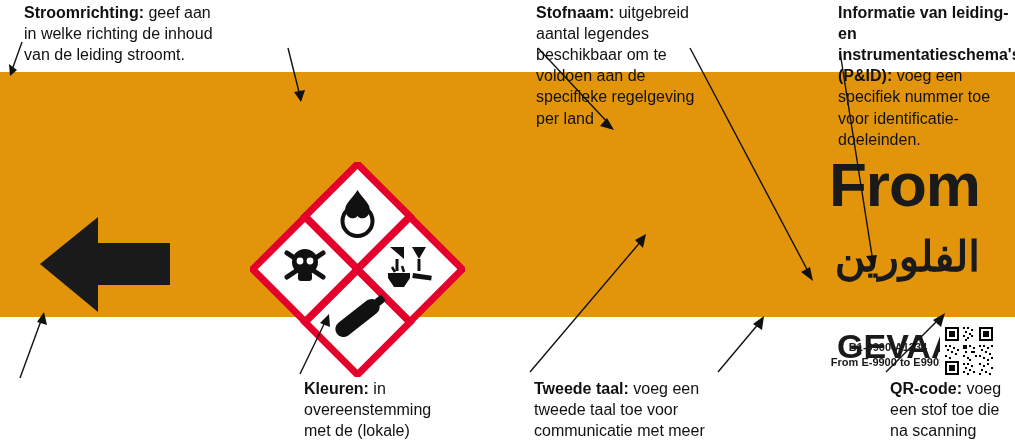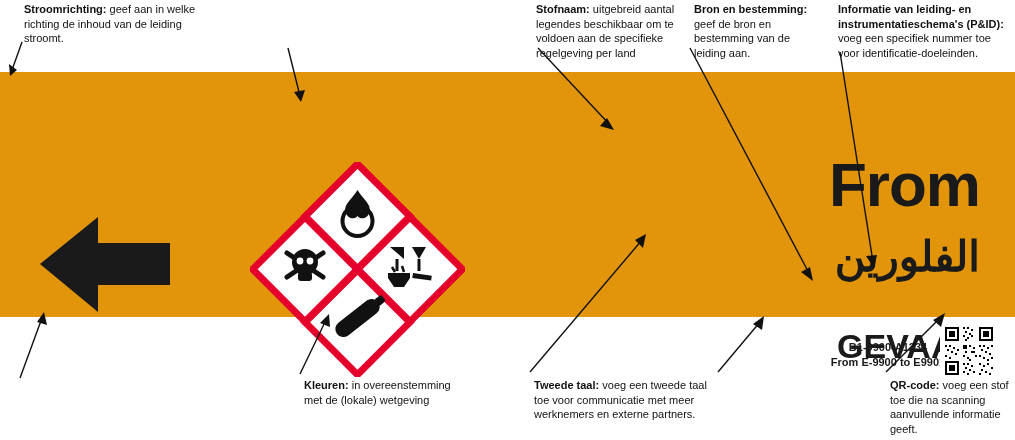--- a/index.html
+++ b/index.html
@@ -86,21 +86,21 @@
     width:58px; height:58px;
     background:#ffffff;
     padding:3px;
     box-sizing:border-box;
   }
   .qr svg{display:block;}
 
   
   .callout{
     position:absolute;
-    font-size:11px;
+    font-size:16px;
     line-height:1.32;
     color:#111111;
   }
   .callout .ttl{font-weight:bold;}
 
   
   .leaders{position:absolute;left:0;top:0;width:1015px;height:440px;pointer-events:none;}
 </style>
 </head>
 <body>
@@ -291,24 +291,20 @@
     <span class="ttl">Stroomrichting:</span>
     <span>geef aan in welke richting de inhoud van de leiding stroomt.</span>
   </div>
 
 
   <div class="callout" style="left:536px;top:2px;width:160px;">
     <span class="ttl">Stofnaam:</span>
     <span>uitgebreid aantal legendes beschikbaar om te voldoen aan de specifieke regelgeving per land</span>
   </div>
 
-  <div class="callout" style="left:694px;top:2px;width:130px;">
-    <span class="ttl">Bron en bestemming:</span>
-    <span>geef de bron en bestemming van de leiding aan.</span>
-  </div>
 
   <div class="callout" style="left:838px;top:2px;width:172px;">
     <span class="ttl">Informatie van leiding- en instrumentatieschema's (P&amp;ID):</span>
     <span>voeg een specifiek nummer toe voor identificatie-doeleinden.</span>
   </div>
 
 
   <div class="callout" style="left:304px;top:378px;width:150px;">
     <span class="ttl">Kleuren:</span>
     <span>in overeenstemming met de (lokale) wetgeving</span>

